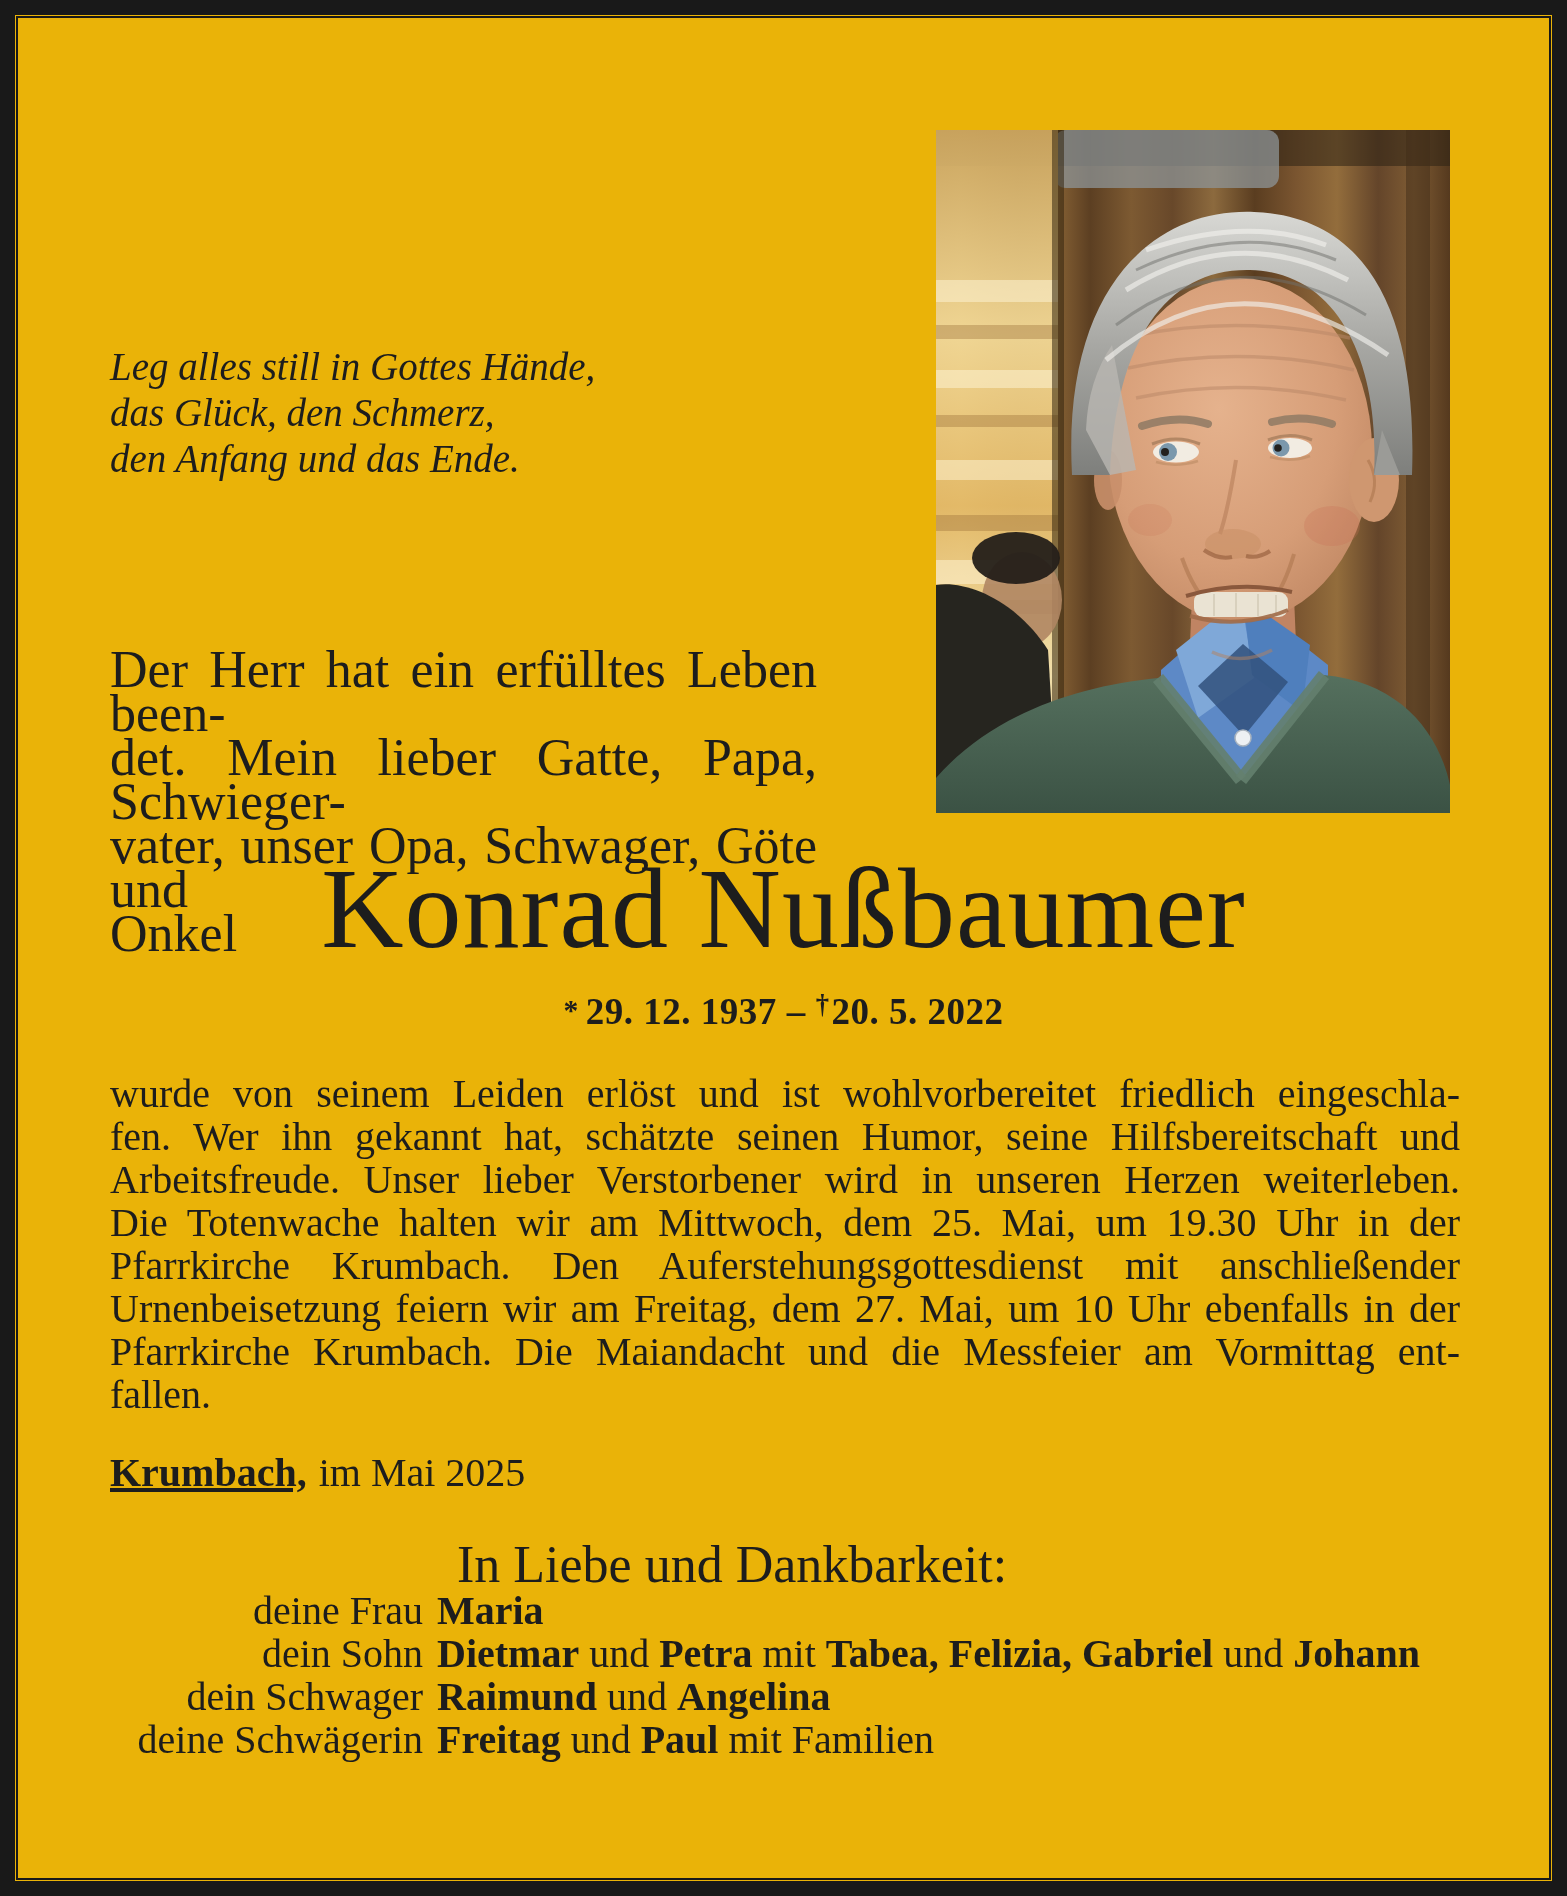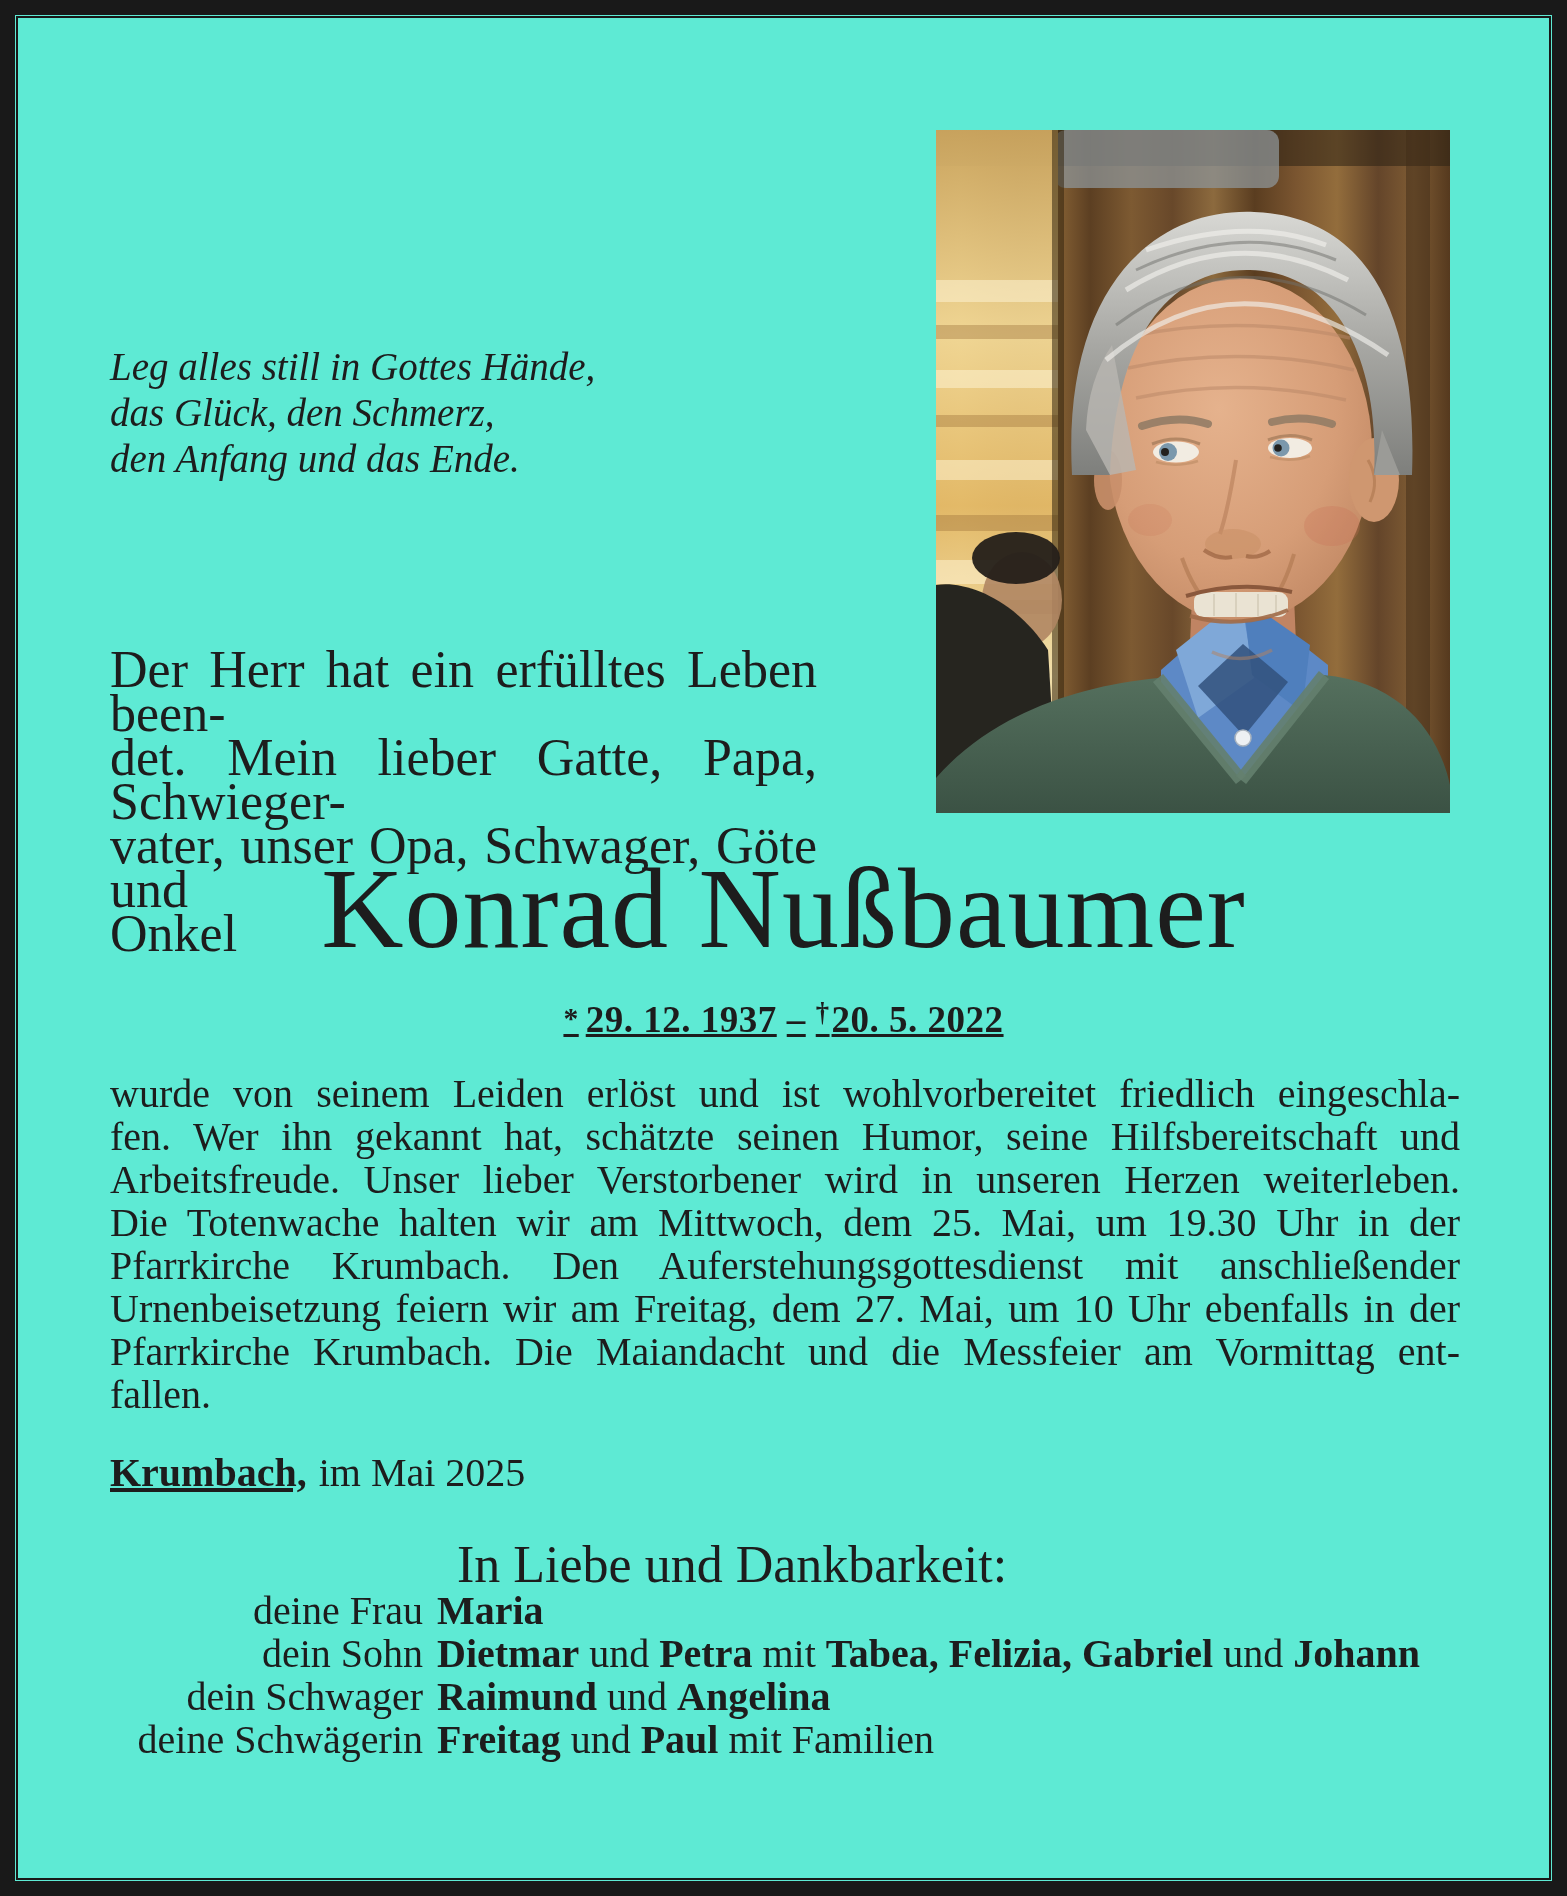--- a/index.html
+++ b/index.html
@@ -1,35 +1,35 @@
 <!DOCTYPE html>
 <html lang="de"><head>
 <meta charset="utf-8">
 <style>
   html,body{margin:0;padding:0;background:#ffffff;}
-  .page{position:relative;width:1567px;height:1896px;background:#5eead4;
+  .page{position:relative;width:1567px;height:1896px;background:#eab308;
         font-family:"Liberation Serif",serif;color:#1d1d1d;overflow:hidden;}
   .frame-outer{position:absolute;inset:0;border:15px solid #191919;pointer-events:none;z-index:9;}
   .frame-inner{position:absolute;inset:16px;border:2px solid #191919;pointer-events:none;z-index:9;}
 
   .photo{position:absolute;left:936px;top:130px;width:514px;height:683px;margin:0;}
   .photo svg{display:block;}
 
   .quote{position:absolute;left:110px;top:344px;font-style:italic;font-size:39px;line-height:46px;}
   .intro{position:absolute;left:110px;top:648px;width:707px;font-size:52px;line-height:44px;}
   .body-text{position:absolute;left:110px;top:1072px;width:1350px;font-size:40px;line-height:43px;}
 
   .jlines .line{text-align:justify;text-align-last:justify;}
   .jlines .line:last-child{text-align-last:auto;}
   .quote .line{text-align:left;}
 
   .name{position:absolute;left:0;top:852px;width:100%;margin:0;text-align:center;
         font-size:114px;line-height:114px;font-weight:normal;letter-spacing:1px;}
   .dates{position:absolute;left:0;top:992px;width:100%;text-align:center;
-         font-weight:bold;font-size:37px;line-height:56px;letter-spacing:0.5px;text-decoration:underline;}
+         font-weight:bold;font-size:37px;line-height:40px;letter-spacing:0.5px;}
   .dates .star{position:relative;top:-4px;font-size:0.8em;margin-right:7px;}
   .dates .sep{margin:0 10px 0 10px;}
   .dates .dagger{position:relative;top:-11px;font-size:0.72em;margin-right:2px;}
 
   .place{position:absolute;left:110px;top:1450px;font-size:40px;line-height:46px;}
   .place .city{font-weight:bold;margin-right:12px;text-decoration:underline;}
 
   .closing{position:absolute;left:437px;top:1543px;font-size:52px;line-height:44px;margin-left:20px;}
   .family{position:absolute;left:110px;top:1589px;width:1360px;}
   .frow{display:flex;height:43px;line-height:43px;font-size:40px;}

